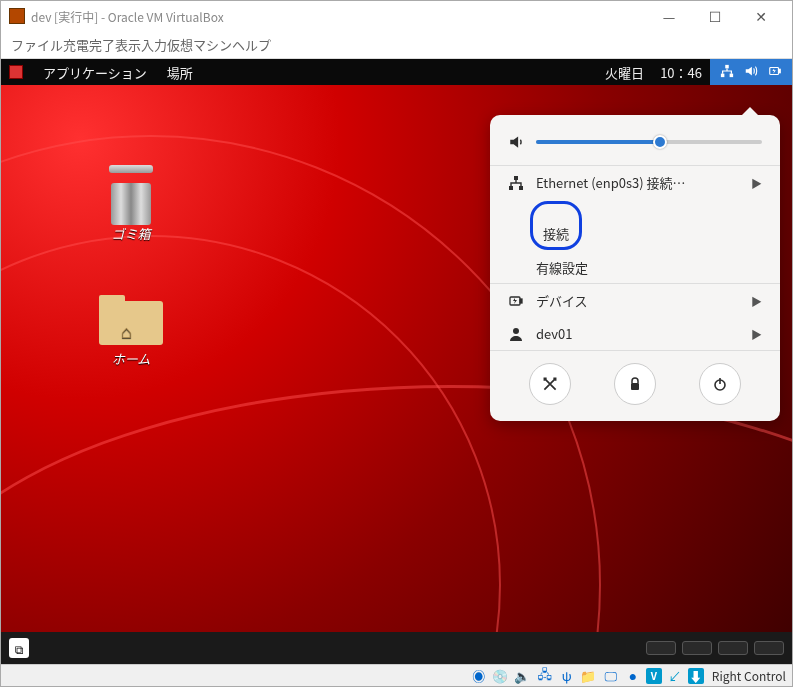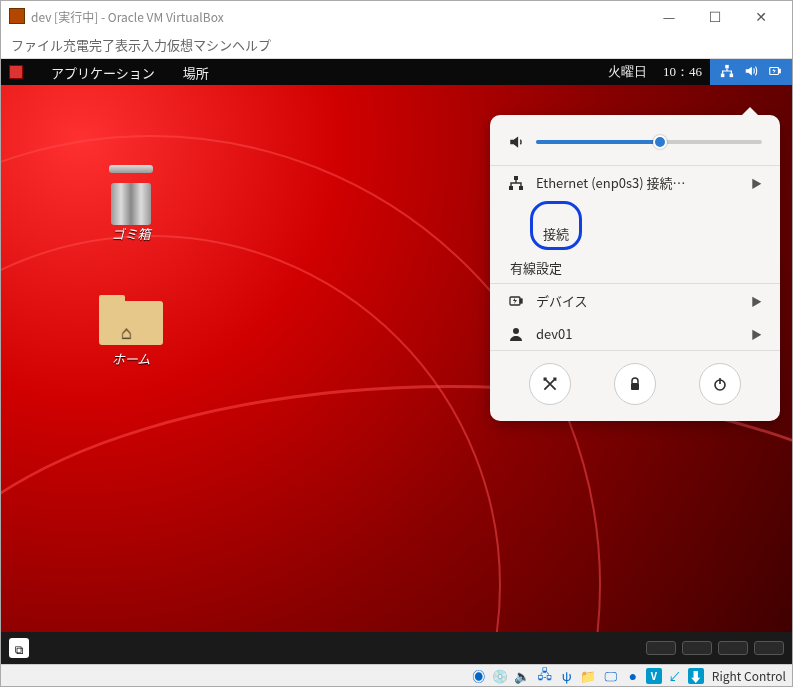--- a/index.html
+++ b/index.html
@@ -5,23 +5,23 @@
   * { box-sizing: border-box; margin: 0; padding: 0; }
   body { font-family: "Segoe UI", "Noto Sans CJK JP", sans-serif; font-size: 13px; background: #fff; width: 793px; height: 687px; overflow: hidden; position: relative; color: #333; }
   .win-frame { border: 1px solid #aaa; width: 793px; height: 687px; display: flex; flex-direction: column; }
   .titlebar { display: flex; align-items: center; height: 30px; background: #fff; padding: 0 8px; }
   .titlebar .app-icon { width: 16px; height: 16px; background: #b34700; border: 1px solid #663300; margin-right: 6px; }
   .titlebar .title { color: #888; font-size: 12px; flex: 1; }
   .titlebar .win-btn { width: 46px; height: 30px; display: flex; align-items: center; justify-content: center; color: #555; font-size: 14px; cursor: pointer; }
   .menubar { display: flex; padding: 4px 10px; background: #fff; border-bottom: 1px solid #ddd; color: #666; font-size: 13px; }
   .menubar span { cursor: pointer; }
   .guest-topbar { height: 26px; background: #0a0a0a; color: #eee; display: flex; align-items: center; font-size: 13px; }
-  .guest-topbar .left { display: flex; align-items: center; gap: 28px; padding-left: 8px; }
+  .guest-topbar .left { display: flex; align-items: center; gap: 20px; padding-left: 8px; }
   .guest-topbar .right { margin-left: auto; display: flex; align-items: center; height: 100%; }
-  .guest-topbar .time { padding: 0 8px; font-family: Liberation Serif, serif; }
+  .guest-topbar .time { padding: 0 8px; }
   .status-area { background: #2e7ad1; height: 26px; display: flex; align-items: center; gap: 10px; padding: 0 10px; color: #fff; }
   .icon-sm { width: 14px; height: 14px; display: inline-block; }
   .activities-icon { width: 14px; height: 14px; background: #d33; border: 1px solid #800; }
   .desktop-area { flex: 1; position: relative; background: radial-gradient(circle at 10% 10%, #ff3030 0%, #d00000 30%, #8a0000 60%, #400000 100%); overflow: hidden; }
   .swirl { position: absolute; border: 2px solid rgba(255,80,80,0.5); border-radius: 50%; }
   .desktop-icon { position: absolute; width: 80px; text-align: center; color: #fff; font-size: 13px; text-shadow: 0 1px 1px #000; cursor: pointer; font-style: italic; }
   .trash-can { width: 50px; height: 55px; margin: 0 auto 4px; position: relative; }
   .trash-body { width: 40px; height: 42px; background: linear-gradient(90deg,#999,#ddd 25%,#888 50%,#ddd 75%,#999); border-radius: 3px; margin: 10px auto 0; }
   .trash-lid { width: 44px; height: 8px; background: linear-gradient(#ddd,#999); border-radius: 3px; margin: 0 auto; }
   .folder { width: 64px; height: 50px; margin: 0 auto 4px; position: relative; }
@@ -31,21 +31,21 @@
   .popover { position: absolute; top: 30px; right: 12px; width: 290px; background: #f6f5f4; border-radius: 10px; box-shadow: 0 4px 16px rgba(0,0,0,0.3); padding: 10px 0; }
   .popover::before { content:""; position:absolute; top:-8px; right:22px; border-left:8px solid transparent; border-right:8px solid transparent; border-bottom:8px solid #f6f5f4; }
   .vol-row { display: flex; align-items: center; padding: 8px 18px 14px; gap: 10px; }
   .slider { flex:1; height: 4px; background: #ccc; border-radius: 2px; position: relative; }
   .slider-fill { height:4px; background:#2e7ad1; border-radius:2px; width:55%; }
   .slider-thumb { position:absolute; left:55%; top:-5px; width:14px; height:14px; background:#2e7ad1; border:2px solid #fff; box-shadow:0 0 2px #0006; border-radius:50%; transform:translateX(-50%); }
   .menu-sep { border-top: 1px solid #ddd; margin: 0; }
   .menu-row { display: flex; align-items: center; padding: 7px 18px; gap: 12px; font-size: 13px; cursor: pointer; color: #2e2e2e; }
   .menu-row.bold { font-weight: bold; }
   .menu-row .arrow { margin-left: auto; color: #555; font-size: 11px; }
-  .sub-row { padding-left: 20px; font-size: 13px; padding-top:6px; padding-bottom:6px; color:#2e2e2e; cursor:pointer; }
+  .sub-row { padding-left: 46px; font-size: 13px; padding-top:6px; padding-bottom:6px; color:#2e2e2e; cursor:pointer; }
   .circled { border: 3px solid #1040e0; border-radius: 18px; padding: 20px 10px 4px; display: inline-block; margin-left: 40px; margin-top:2px; margin-bottom:2px; color:#2e2e2e; font-size:13px; cursor:pointer; }
   .bottom-btns { display:flex; justify-content:space-around; padding: 12px 18px 6px; }
   .round-btn { width:42px; height:42px; border:1px solid #ccc; border-radius:50%; background:#fff; display:flex; align-items:center; justify-content:center; cursor:pointer; color:#333; font-size:16px; }
   .guest-bottombar { height: 32px; background: #1a1a1a; display:flex; align-items:center; padding:0 8px; }
   .overview-btn { width:20px; height:20px; background:#fff; border-radius:3px; display:flex; align-items:center; justify-content:center; color:#000; font-size:12px; cursor:pointer; }
   .page-ind { margin-left:auto; display:flex; gap:6px; }
   .page-ind span { width:30px; height:14px; background:#2a2a2a; border:1px solid #555; border-radius:3px; }
   .statusbar { height: 22px; background: #f0f0f0; border-top: 1px solid #ccc; display:flex; align-items:center; justify-content:flex-end; padding:0 6px; gap:4px; }
   .sb-icon { width:18px; height:18px; font-size:13px; display:flex; align-items:center; justify-content:center; cursor:pointer; }
   svg { display:block; }

